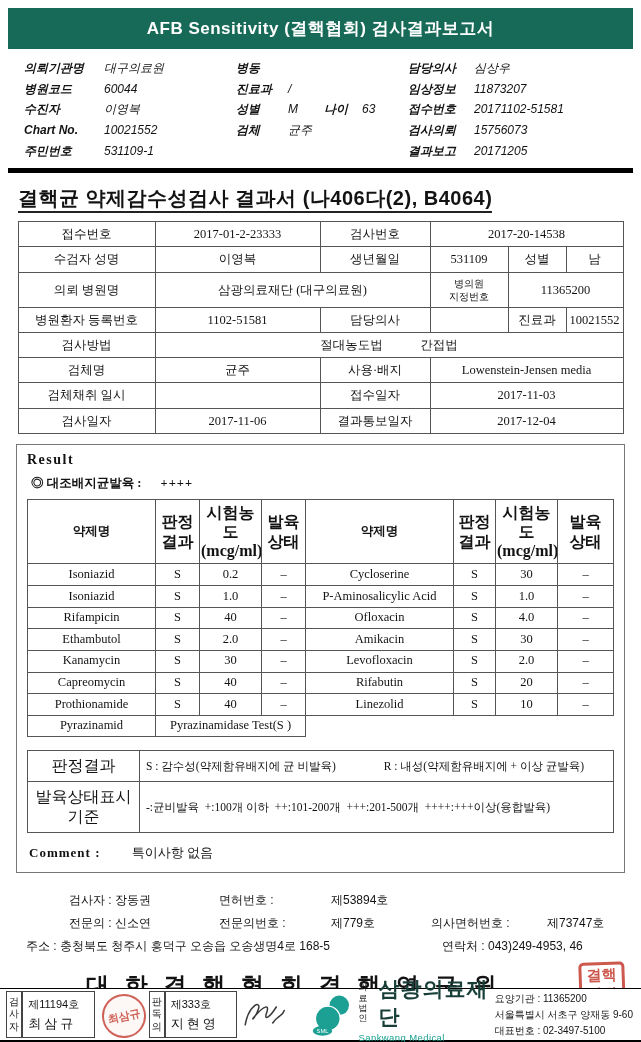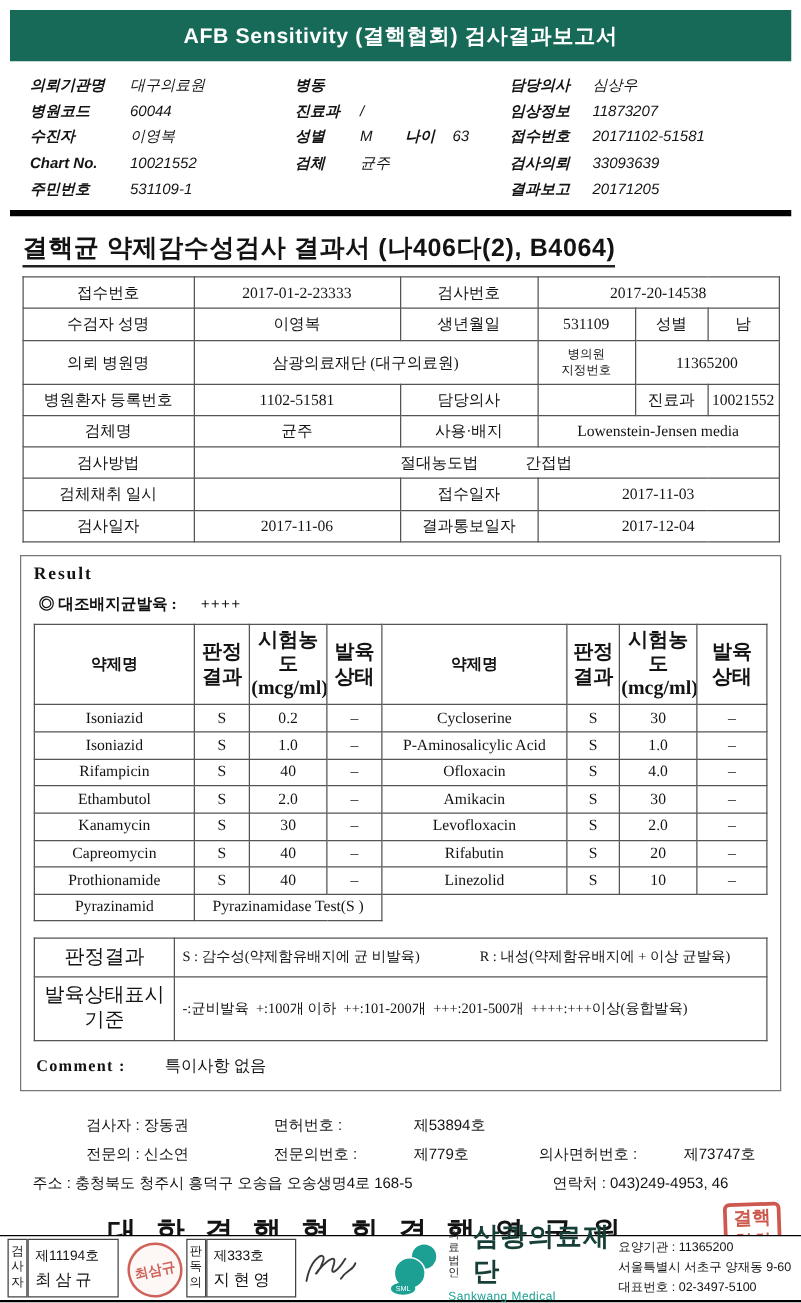--- a/index.html
+++ b/index.html
@@ -147,21 +147,21 @@
       <div class="irow">
           <span class="ilbl">임상정보</span>
           <span>11873207</span>
         </div>
       <div class="irow">
           <span class="ilbl">접수번호</span>
           <span>20171102-51581</span>
         </div>
       <div class="irow">
           <span class="ilbl">검사의뢰</span>
-          <span>33093639</span>
+          <span>15756073</span>
         </div>
       <div class="irow">
           <span class="ilbl">결과보고</span>
           <span>20171205</span>
         </div>
     </div>
   </div>
 
   <div class="divider"></div>
 
@@ -202,28 +202,28 @@
     </tr>
     <tr>
       <td>병원환자 등록번호</td>
       <td>1102-51581</td>
       <td>담당의사</td>
       <td></td>
       <td>진료과</td>
       <td>10021552</td>
     </tr>
     <tr>
+      <td>검사방법</td>
+      <td colspan="5" class="leftal">절대농도법　　　간접법</td>
+    </tr>
+    <tr>
       <td>검체명</td>
       <td>균주</td>
       <td>사용·배지</td>
       <td colspan="3">Lowenstein-Jensen media</td>
-    </tr>
-    <tr>
-      <td>검사방법</td>
-      <td colspan="5" class="leftal">절대농도법　　　간접법</td>
     </tr>
     <tr>
       <td>검체채취 일시</td>
       <td></td>
       <td>접수일자</td>
       <td colspan="3">2017-11-03</td>
     </tr>
     <tr>
       <td>검사일자</td>
       <td>2017-11-06</td>

